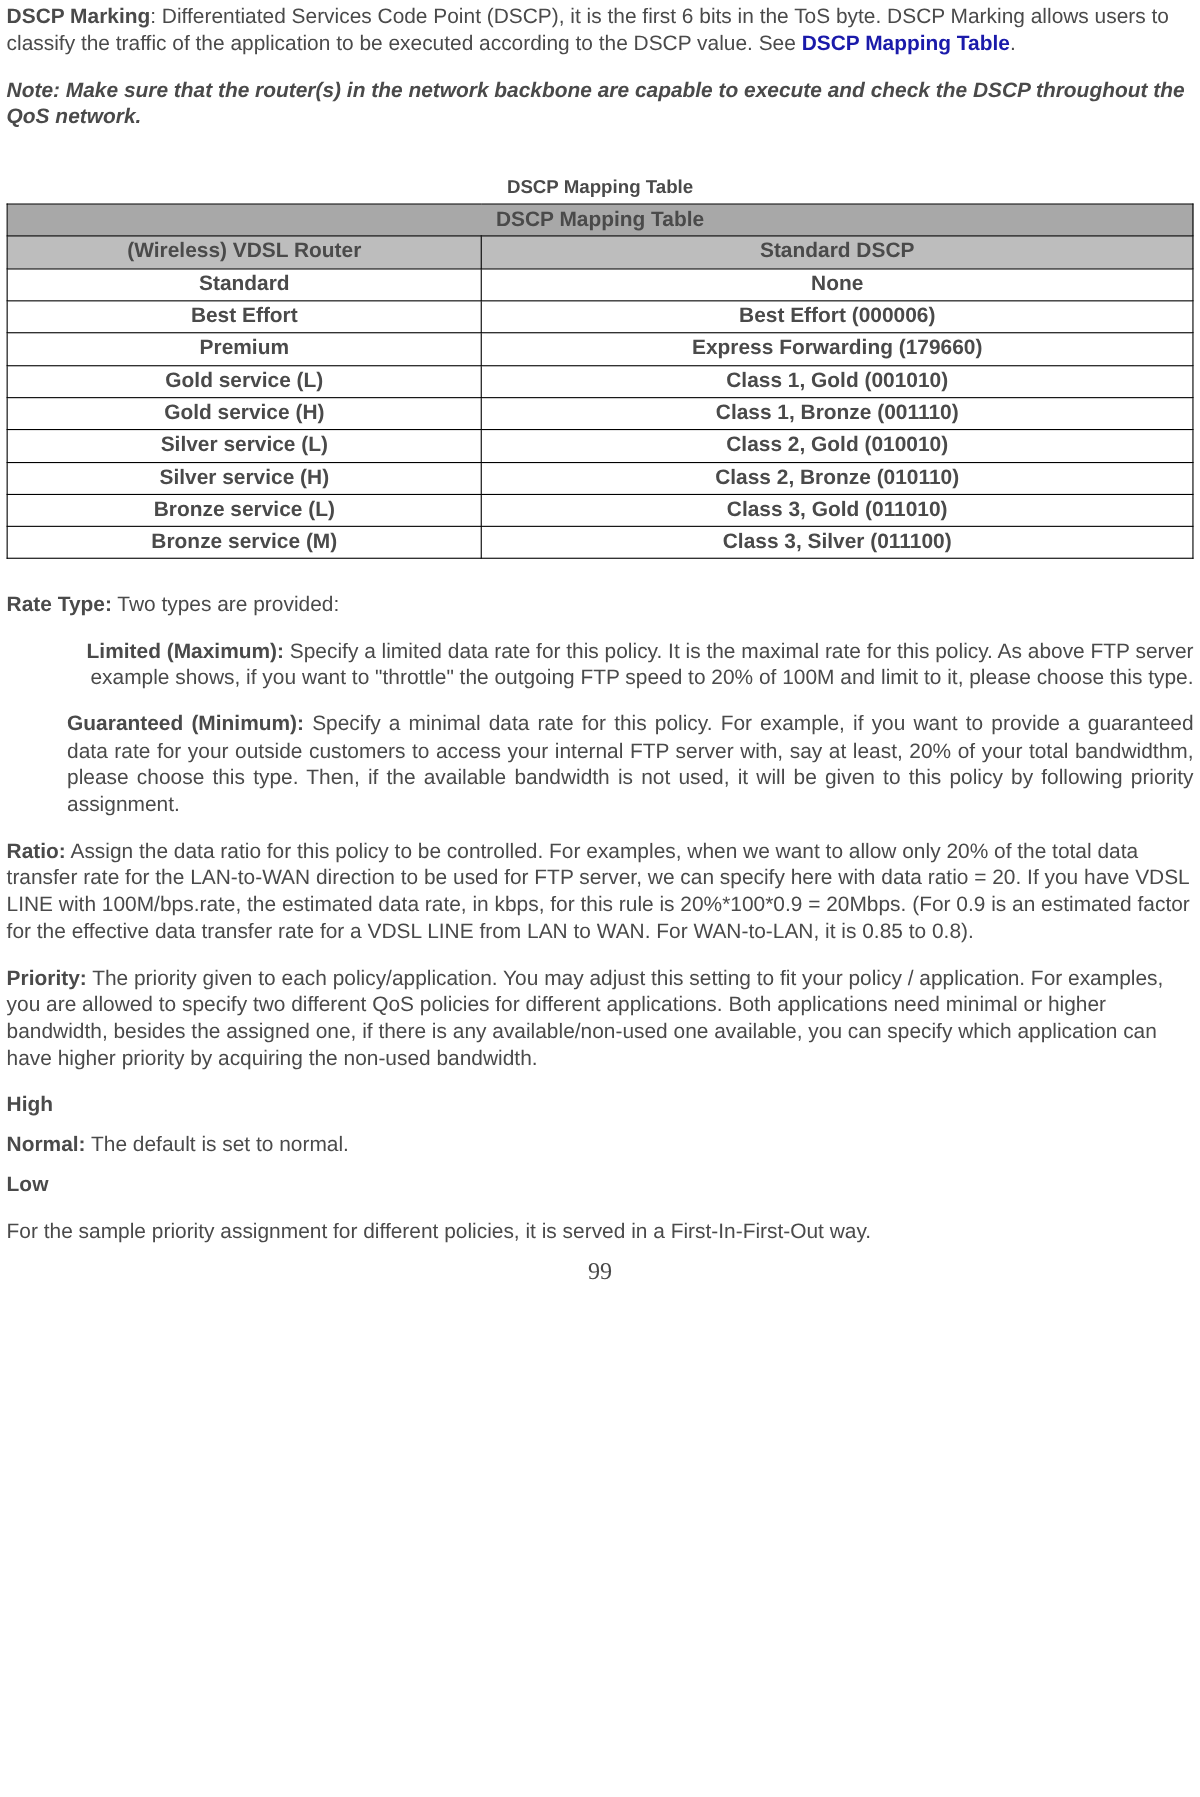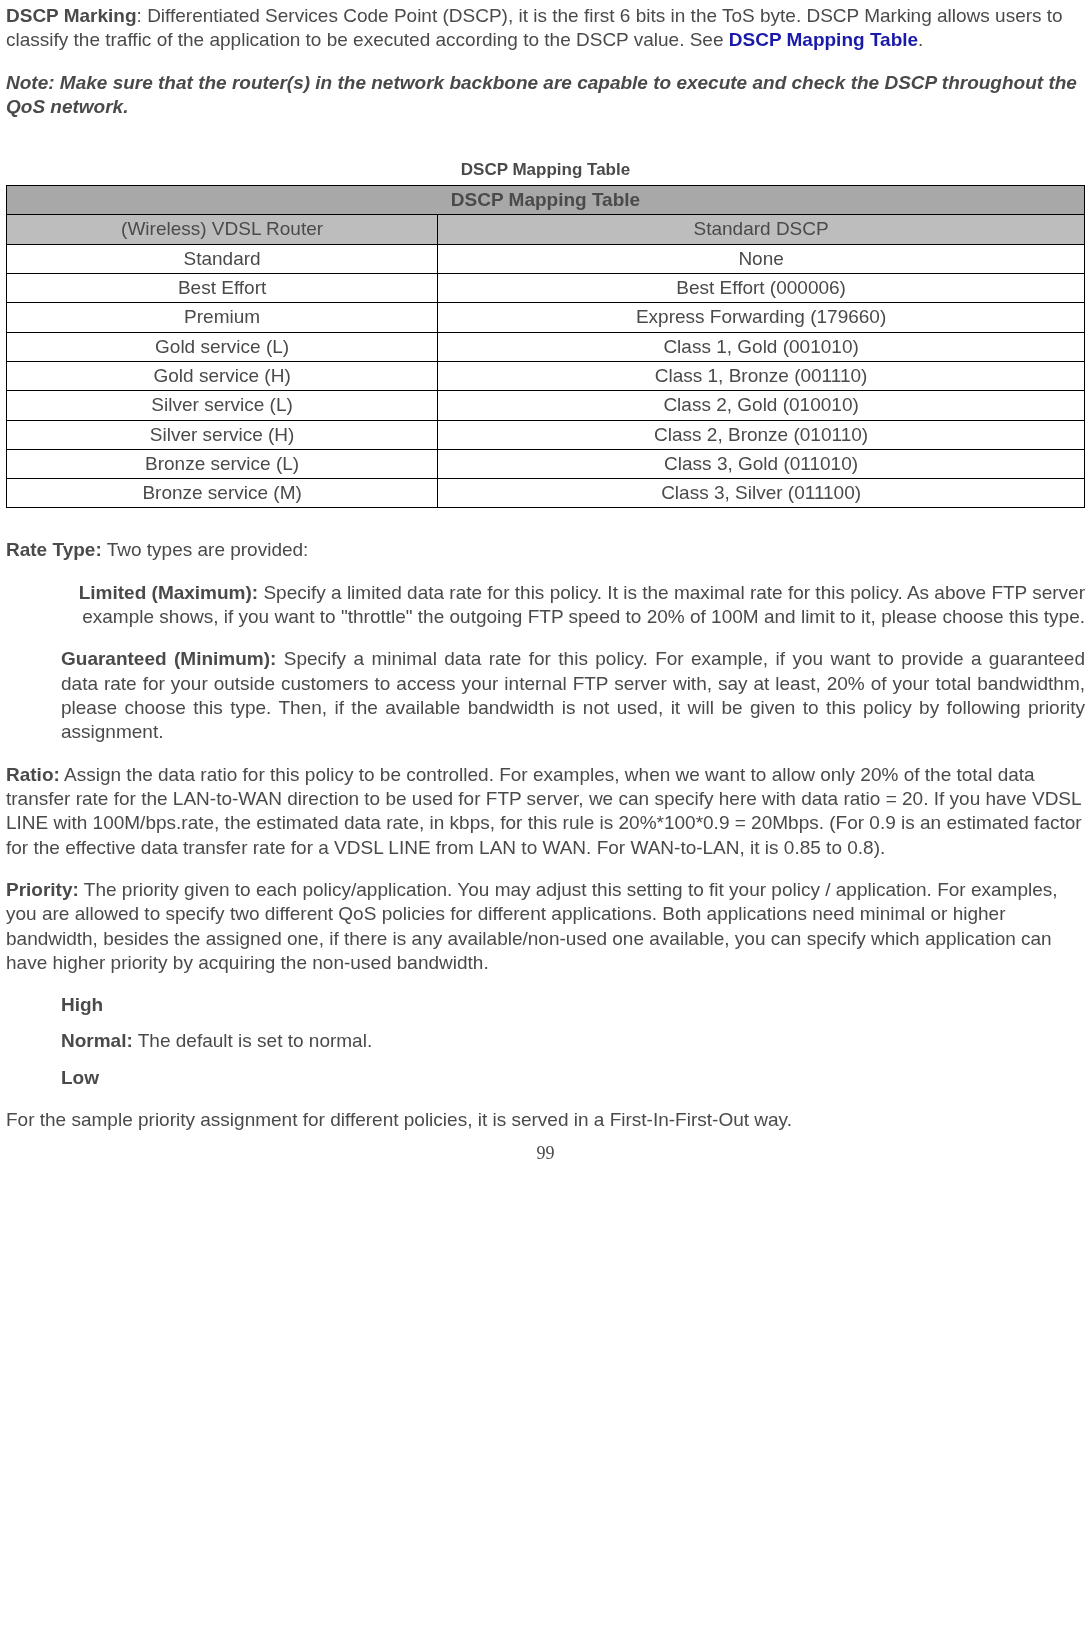--- a/index.html
+++ b/index.html
@@ -20,32 +20,32 @@
     border-collapse: collapse;
     width: 100%;
     margin-bottom: 30px;
   }
   td, th {
     border: 1px solid #000;
     padding: 2px 4px;
     text-align: center;
     font-size: 19px;
     color: #4a4a4a;
-    font-weight: normal;
+    font-weight: bold;
   }
   .titlecell {
     background: #a8a8a8;
     font-weight: bold;
   }
   .subhead {
     background: #bdbdbd;
   }
   .indent { margin-left: 55px; margin-right:0;text-align:right; }
-  .indent2 { margin-left: 55px; }
-  .pgnum { text-align: center; font-family: 'Times New Roman', serif; font-size:18px; margin-top:10px;}
+  .indent2 { }
+  .pgnum { text-align: center; font-family: 'Times New Roman', serif; font-size:22px; margin-top:10px;}
   .tight { margin-bottom: 12px; }
 </style>
 </head>
 <body>
 
 <p>
   <span class="bold">DSCP Marking</span><span>: Differentiated Services Code Point (DSCP), it is the first 6 bits in the ToS byte. DSCP Marking allows users to classify the traffic of the application to be executed according to the DSCP value.  See </span><span class="link">DSCP Mapping Table</span><span>.</span>
 </p>
 
 <p class="note">Note: Make sure that the router(s) in the network backbone are capable to execute and check the DSCP throughout the QoS network.</p>

